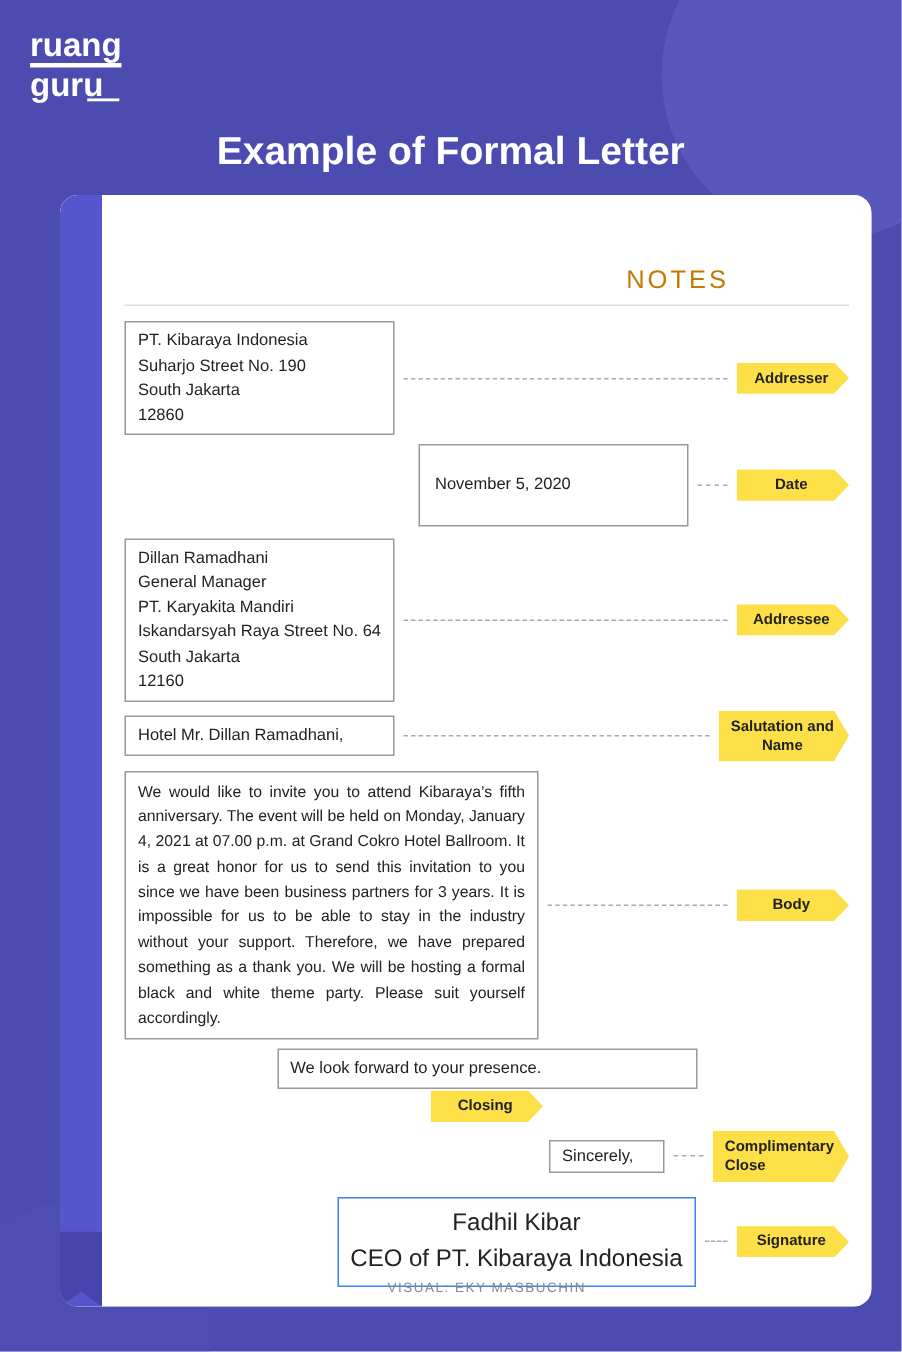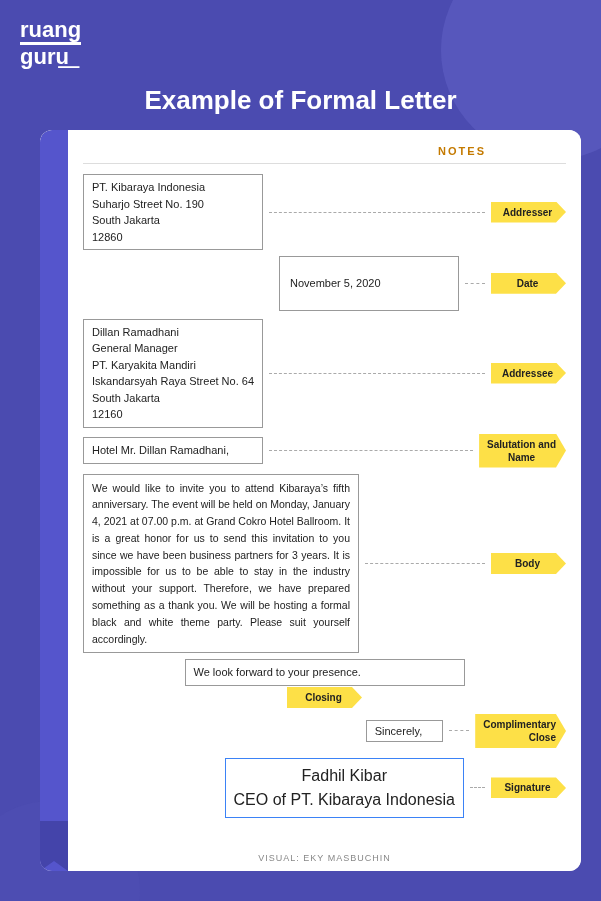--- a/index.html
+++ b/index.html
@@ -100,27 +100,28 @@
       height: 100%;
       border-radius: 0 8px 8px 0;
       position: relative;
       padding: 15px 15px 15px 15px;
     }
 
     
     .notes-header {
       text-align: right;
       color: #c47a00;
-      font-size: 11px;
-      font-weight: 700;
+      font-size: 17px;
+      font-weight: 400;
       letter-spacing: 2px;
       padding-right: 80px;
       margin-bottom: 10px;
       border-bottom: 1px solid #ddd;
       padding-bottom: 6px;
+      margin-top: 32px;
     }
 
     
     .letter-row {
       display: flex;
       align-items: center;
       margin-bottom: 6px;
       position: relative;
     }
 
@@ -257,21 +258,21 @@
 
     <div class="letter-row" style="margin-top:5px;flex-direction:column;">
       <div class="letter-content" style="font-size:11px; padding:4px 8px; width:280px;">We look forward to your presence.</div>
       <div class="dashed-line"></div>
       <div class="label-tag">Closing</div>
     </div>
 
     <div class="letter-row" style="margin-top:4px; justify-content:flex-end;">
       <div class="sincerely-box">Sincerely,</div>
       <div class="dashed-line" style="max-width:20px;"></div>
-      <div class="label-tag" style="white-space:pre-line; text-align:right;">Complimentary
+      <div class="label-tag" style="white-space:pre-line; text-align:left;">Complimentary
 Close</div>
     </div>
 
     <div class="letter-row" style="margin-top:10px; justify-content:center;">
       <div style="flex:1;"></div>
       <div class="sig-box" style="white-space:pre-line;">Fadhil Kibar
 CEO of PT. Kibaraya Indonesia</div>
       <div class="dashed-line" style="max-width:15px;"></div>
       <div class="label-tag">Signature</div>
     </div>

